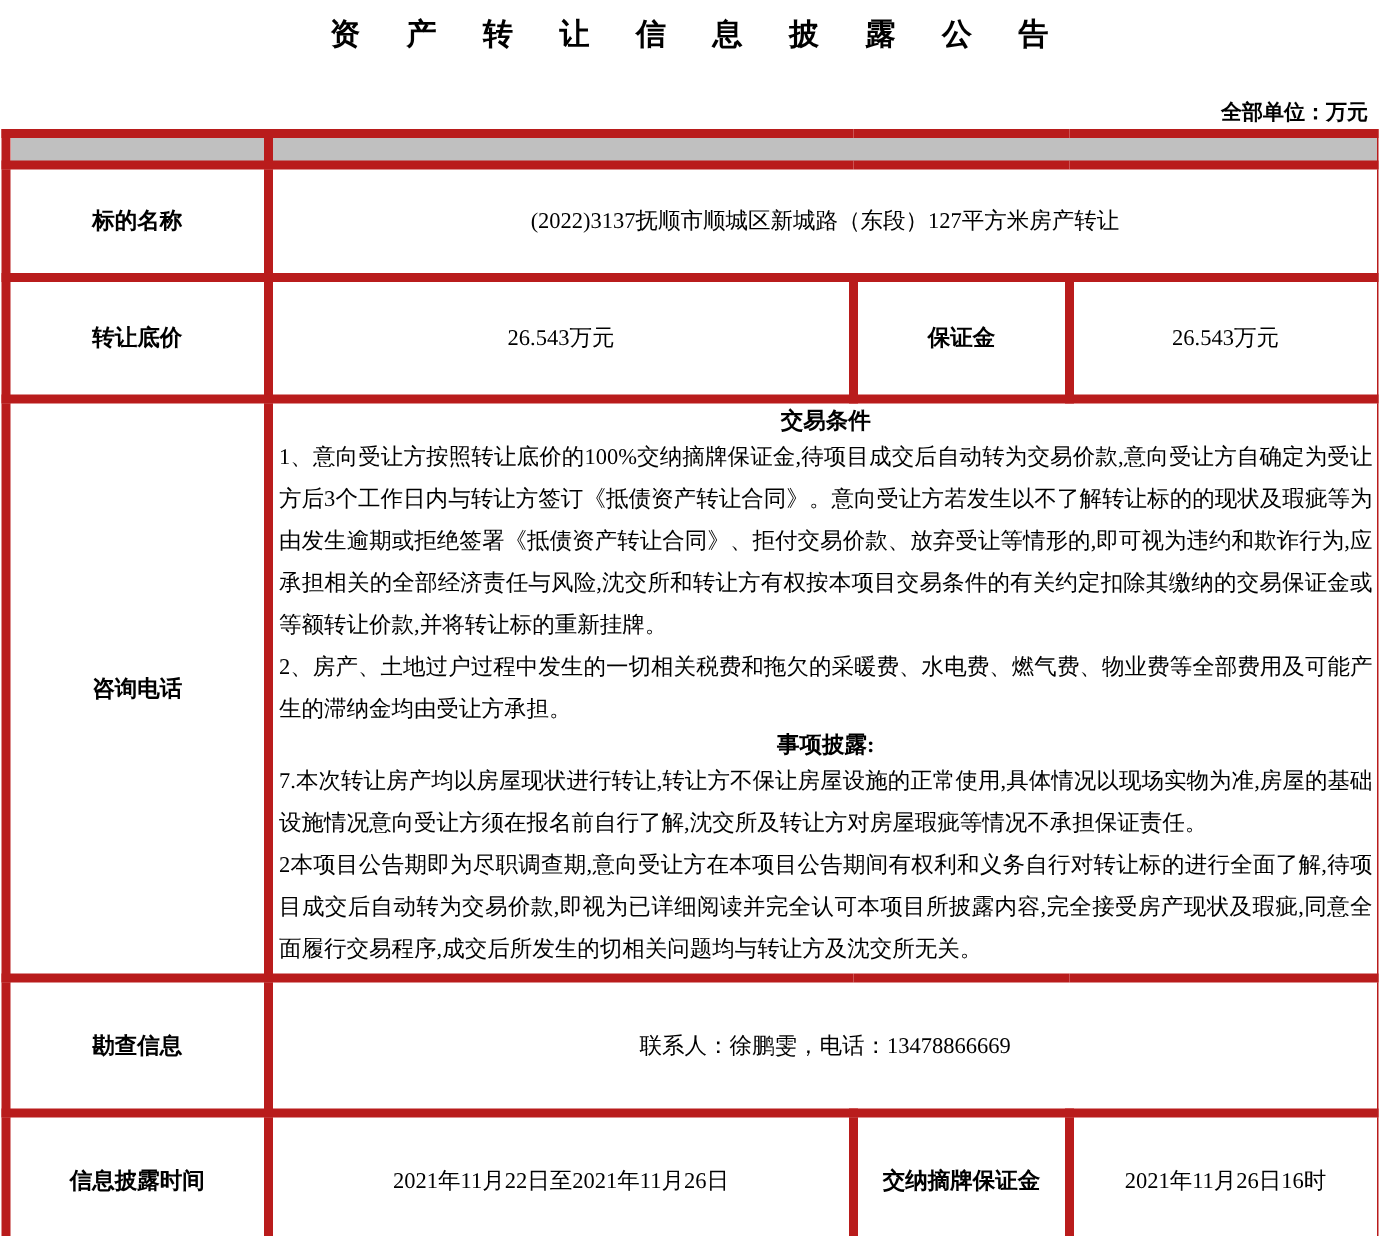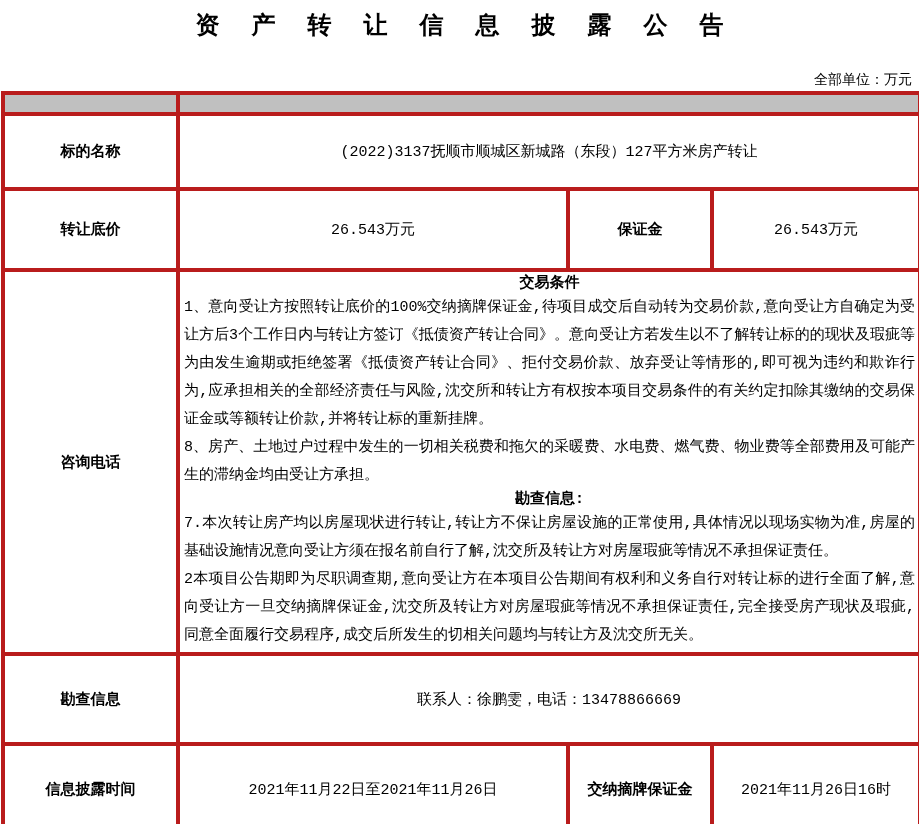--- a/index.html
+++ b/index.html
@@ -8,48 +8,47 @@
     background: #ffffff;
     color: #000000;
     font-family: "Liberation Serif", "DejaVu Serif", serif;
     overflow: hidden;
   }
   .page { width: 919px; height: 824px; padding: 0 1px; }
 
   .doc-title {
     margin-top: 9px;
     text-align: center;
-    font-size: 24px;
+    font-size: 20px;
     font-weight: bold;
     letter-spacing: 13px;
     padding-left: 13px; 
     white-space: nowrap;
   }
 
   .unit-note {
     margin-top: 30px;
     margin-bottom: 2px;
     text-align: right;
     font-size: 14px;
-    font-weight: normal;
+    font-weight: bold;
     padding-right: 6px;
   }
 
   table.main {
     width: 917px;
     border-collapse: collapse;
     table-layout: fixed;
   }
   table.main td {
-    border: 4px solid #b91c1c;
+    border: 6px solid #b91c1c;
     vertical-align: middle;
     font-size: 15px;
     text-align: center;
     overflow: hidden;
-    font-family: Liberation Mono, monospace;
   }
   tr.hdr td {
     background: #c0c0c0;
     height: 21px;
   }
   td.lbl {
     font-weight: bold;
     font-size: 15px;
   }
   td.val { font-size: 16px; }
@@ -119,24 +118,24 @@
       <td class="val">26.543万元</td>
       <td class="lbl">保证金</td>
       <td class="val">26.543万元</td>
     </tr>
 
     <tr class="r-desc">
       <td class="lbl">咨询电话</td>
       <td class="desc-cell" colspan="3">
         <div class="desc-heading">交易条件</div>
         <div class="desc-para">1、意向受让方按照转让底价的100%交纳摘牌保证金,待项目成交后自动转为交易价款,意向受让方自确定为受让方后3个工作日内与转让方签订《抵债资产转让合同》。意向受让方若发生以不了解转让标的的现状及瑕疵等为由发生逾期或拒绝签署《抵债资产转让合同》、拒付交易价款、放弃受让等情形的,即可视为违约和欺诈行为,应承担相关的全部经济责任与风险,沈交所和转让方有权按本项目交易条件的有关约定扣除其缴纳的交易保证金或等额转让价款,并将转让标的重新挂牌。</div>
-        <div class="desc-para">8、房产、土地过户过程中发生的一切相关税费和拖欠的采暖费、水电费、燃气费、物业费等全部费用及可能产生的滞纳金均由受让方承担。</div>
-        <div class="desc-heading">勘查信息:</div>
+        <div class="desc-para">2、房产、土地过户过程中发生的一切相关税费和拖欠的采暖费、水电费、燃气费、物业费等全部费用及可能产生的滞纳金均由受让方承担。</div>
+        <div class="desc-heading">事项披露:</div>
         <div class="desc-para">7.本次转让房产均以房屋现状进行转让,转让方不保让房屋设施的正常使用,具体情况以现场实物为准,房屋的基础设施情况意向受让方须在报名前自行了解,沈交所及转让方对房屋瑕疵等情况不承担保证责任。</div>
-        <div class="desc-para">2本项目公告期即为尽职调查期,意向受让方在本项目公告期间有权利和义务自行对转让标的进行全面了解,意向受让方一旦交纳摘牌保证金,沈交所及转让方对房屋瑕疵等情况不承担保证责任,完全接受房产现状及瑕疵,同意全面履行交易程序,成交后所发生的切相关问题均与转让方及沈交所无关。</div>
+        <div class="desc-para">2本项目公告期即为尽职调查期,意向受让方在本项目公告期间有权利和义务自行对转让标的进行全面了解,待项目成交后自动转为交易价款,即视为已详细阅读并完全认可本项目所披露内容,完全接受房产现状及瑕疵,同意全面履行交易程序,成交后所发生的切相关问题均与转让方及沈交所无关。</div>
       </td>
     </tr>
 
     <tr class="r-survey">
       <td class="lbl">勘查信息</td>
       <td class="val" colspan="3">联系人：徐鹏雯，电话：13478866669</td>
     </tr>
 
     <tr class="r-dates">
       <td class="lbl">信息披露时间</td>

